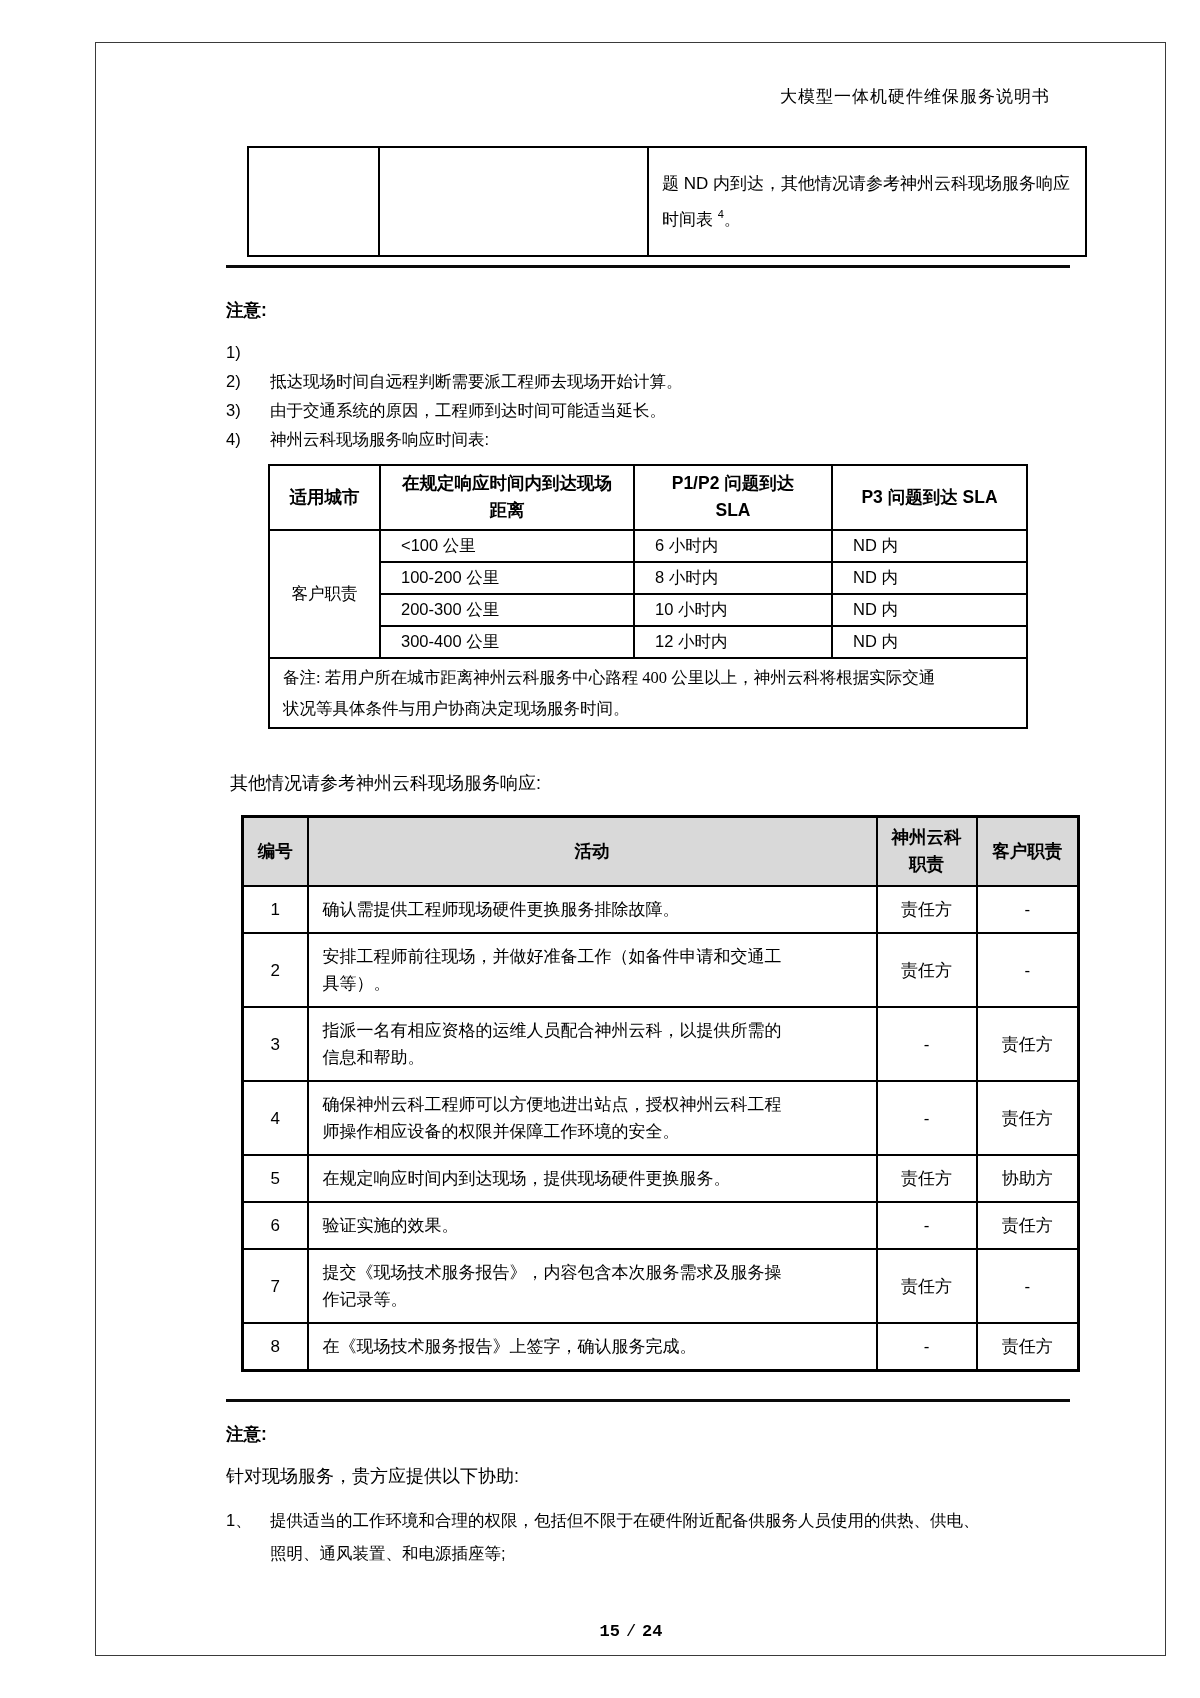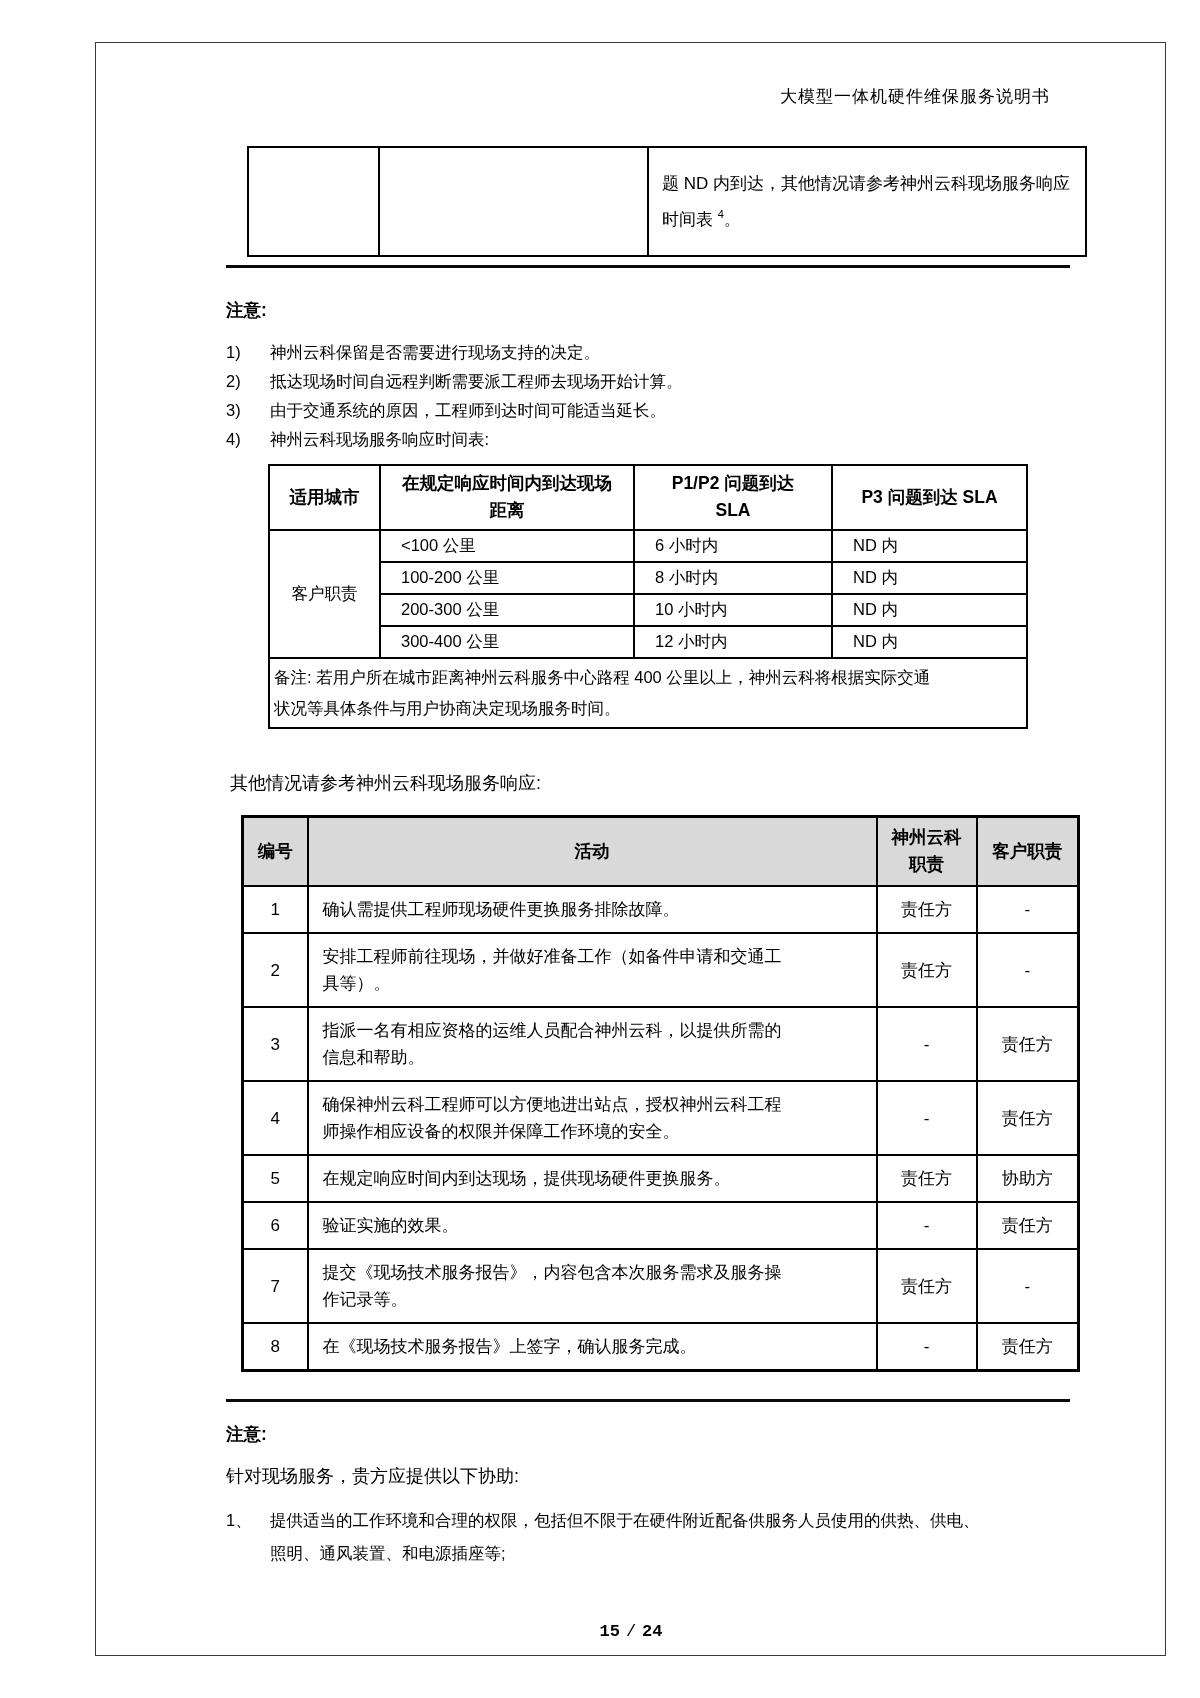--- a/index.html
+++ b/index.html
@@ -46,21 +46,21 @@
   .note-item { display: flex; line-height: 29px; margin-left: 178px; }
   .note-item .num { width: 44px; flex: 0 0 44px; }
 
   
   .sla { margin: 10px 0 0 220px; width: 758px; font-size: 16.5px; }
   .sla thead tr { height: 65px; }
   .sla th { font-weight: bold; font-size: 17.5px; text-align: center; vertical-align: middle; line-height: 27px; }
   .sla tbody tr { height: 32px; }
   .sla td { vertical-align: middle; text-align: left; padding: 0 20px; }
   .sla td.city { text-align: center; padding: 0; }
-  .sla td.remark { padding: 3px 4px; line-height: 31px; }
+  .sla td.remark { padding: 3px 13px; line-height: 31px; font-family: Liberation Serif, serif; }
 
   .appendix-note { margin: 12px 0 0 222px; font-size: 16.5px; line-height: 20px; }
   .section-title { margin: 42px 0 0 182px; font-size: 18px; }
 
   
   .resp { margin: 20px 0 0 193px; width: 836px; font-size: 17px; border: 3px solid #000; }
   .resp thead tr { height: 70px; }
   .resp th { background: #d9d9d9; font-weight: bold; font-size: 17.5px; text-align: center; vertical-align: middle; line-height: 27px; }
   .resp td { vertical-align: middle; line-height: 27px; }
   .resp td.no, .resp td.role { text-align: center; padding: 9px 4px; }
@@ -104,21 +104,20 @@
     </tr>
   </tbody>
     </table>
 
   <div class="rule rule1"></div>
 
   <div class="note-label">注意:</div>
   <div class="note-list">
     <div class="note-item">
       <span class="num">1)</span>
-      <span>神州云科保留是否需要进行现场支持的决定。</span>
     </div>
     <div class="note-item">
       <span class="num">2)</span>
       <span>抵达现场时间自远程判断需要派工程师去现场开始计算。</span>
     </div>
     <div class="note-item">
       <span class="num">3)</span>
       <span>由于交通系统的原因，工程师到达时间可能适当延长。</span>
     </div>
     <div class="note-item">

